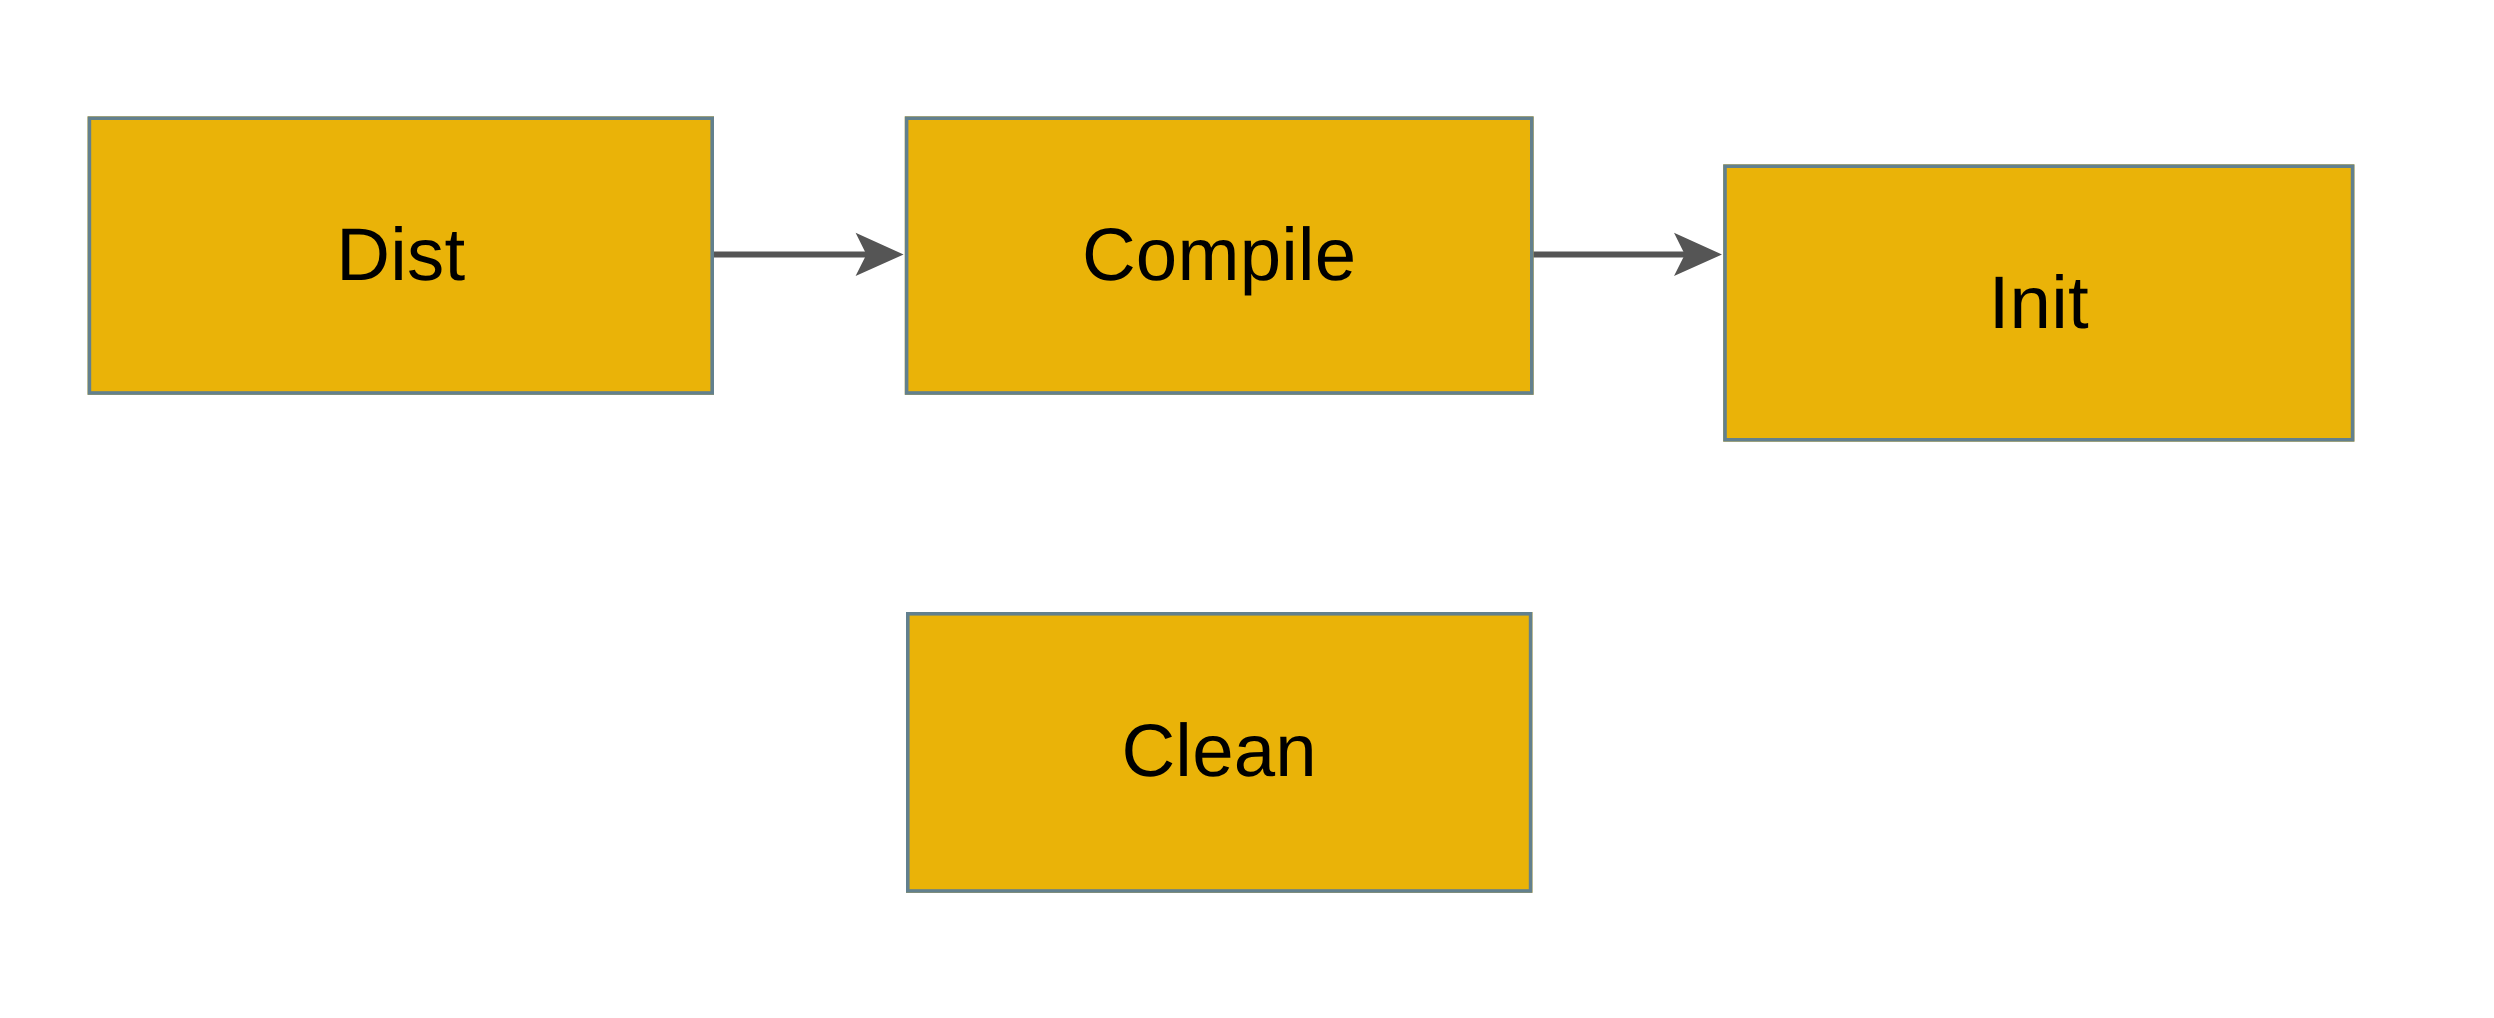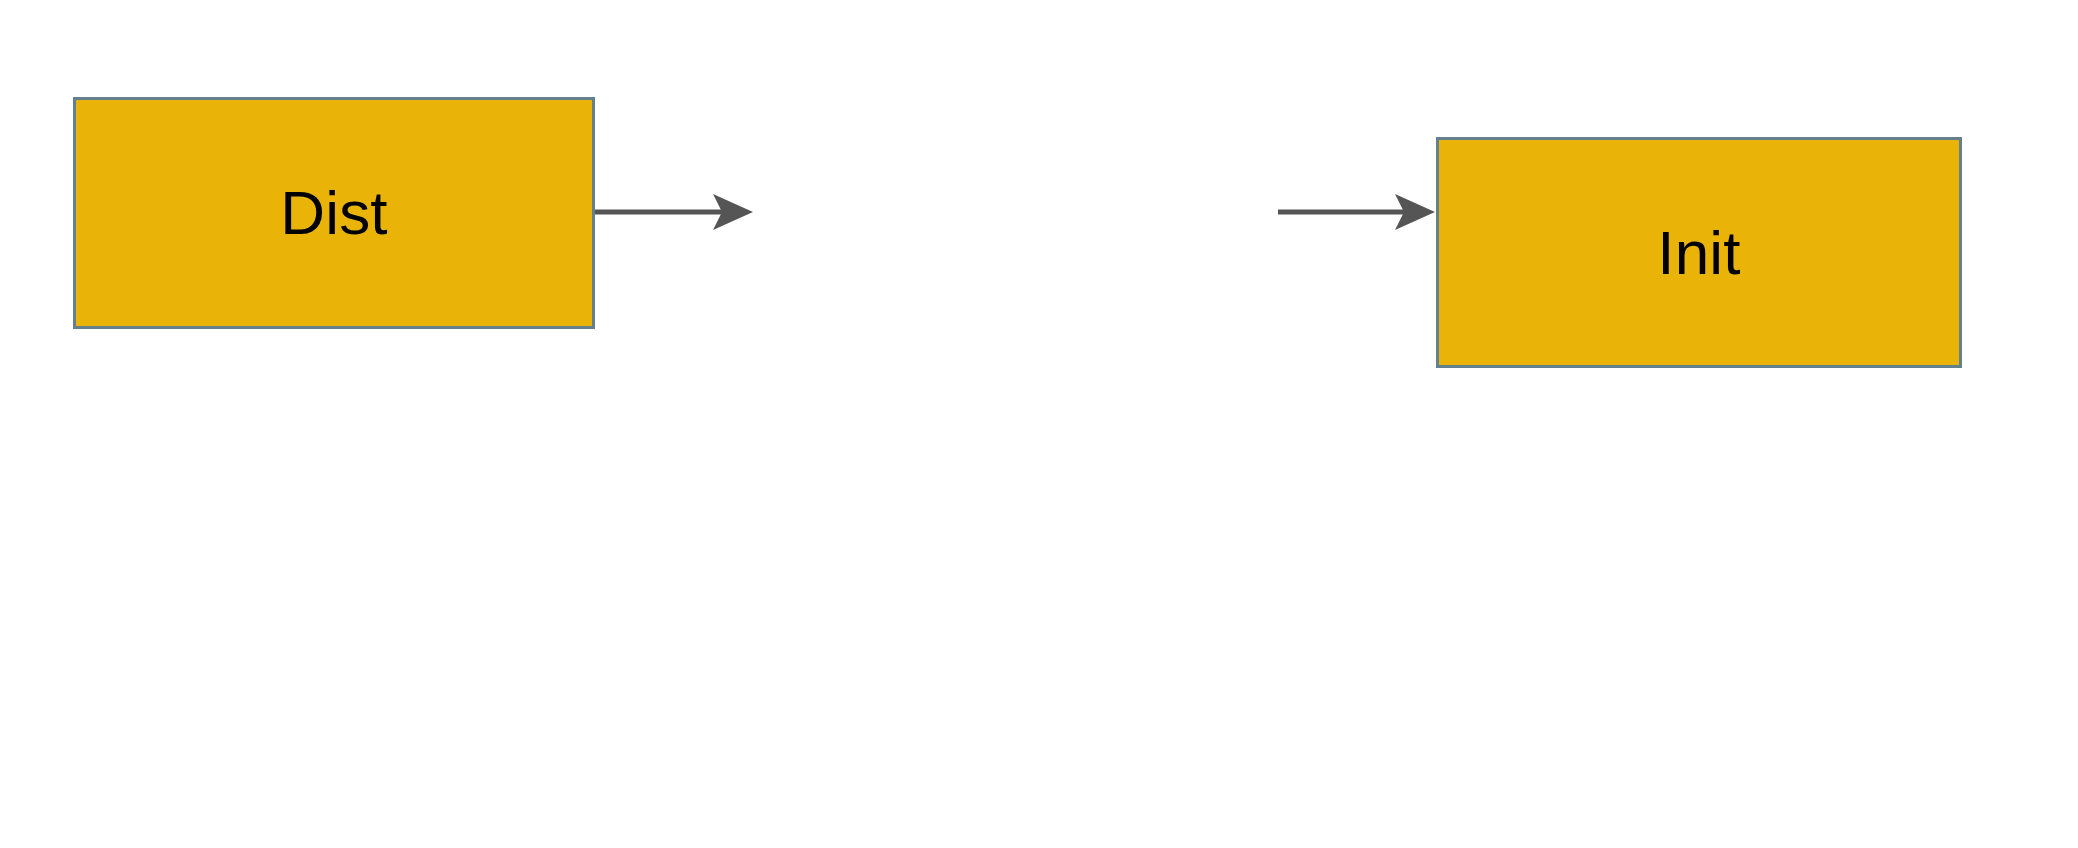--- a/index.html
+++ b/index.html
@@ -57,25 +57,31 @@
 </style>
 </head>
 <body>
 
 <div id="canvas">
 
   <div class="node" id="node-dist">
     <span class="node-label">Dist</span>
   </div>
 
+  <div class="node" id="node-compile">
+    <span class="node-label">Compile</span>
+  </div>
 
   <div class="node" id="node-init">
     <span class="node-label">Init</span>
   </div>
 
+  <div class="node" id="node-clean">
+    <span class="node-label">Clean</span>
+  </div>
 
   <div class="edge" id="edge-dist-compile">
     <svg width="160" height="48" viewBox="0 0 160 48" xmlns="http://www.w3.org/2000/svg" aria-hidden="true">
       <line x1="0" y1="24" x2="128" y2="24" stroke="#555555" stroke-width="5"></line>
       <path d="M 158 24 L 118 6 L 127 24 L 118 42 Z" fill="#555555"></path>
     </svg>
   </div>
 
   <div class="edge" id="edge-compile-init">
     <svg width="159" height="48" viewBox="0 0 159 48" xmlns="http://www.w3.org/2000/svg" aria-hidden="true">

